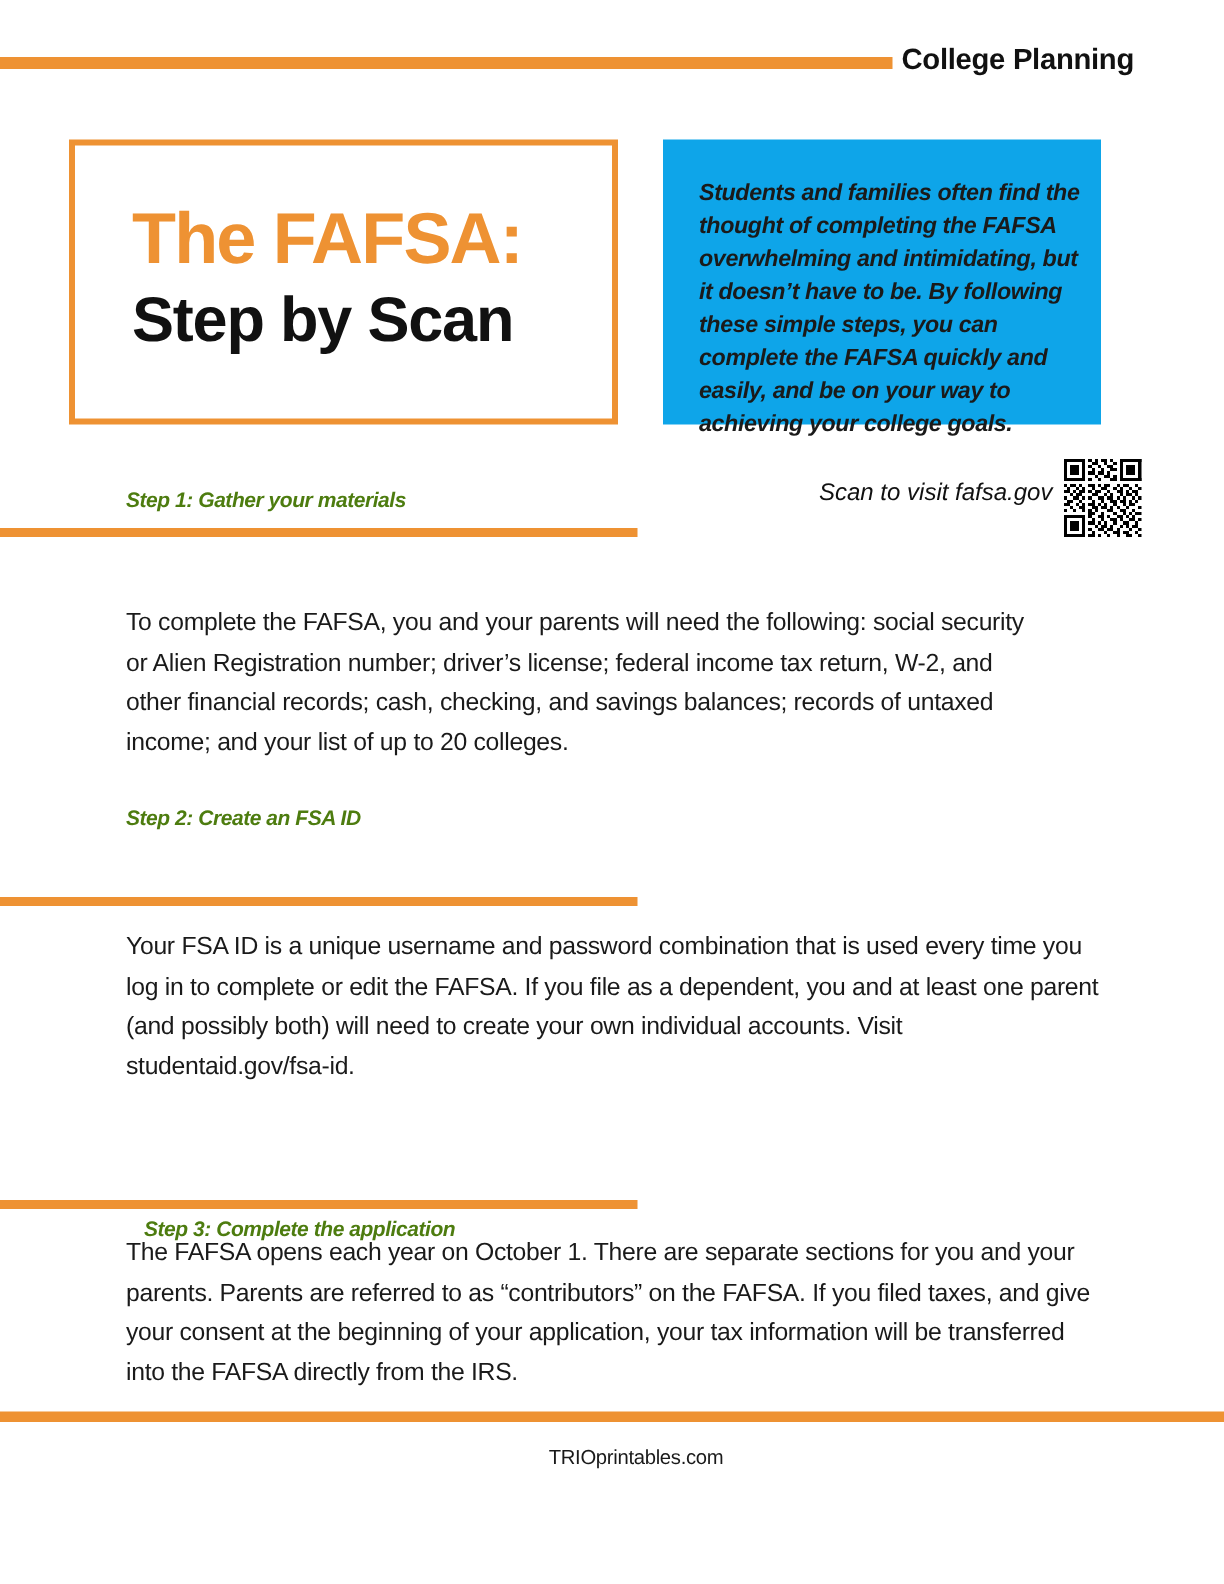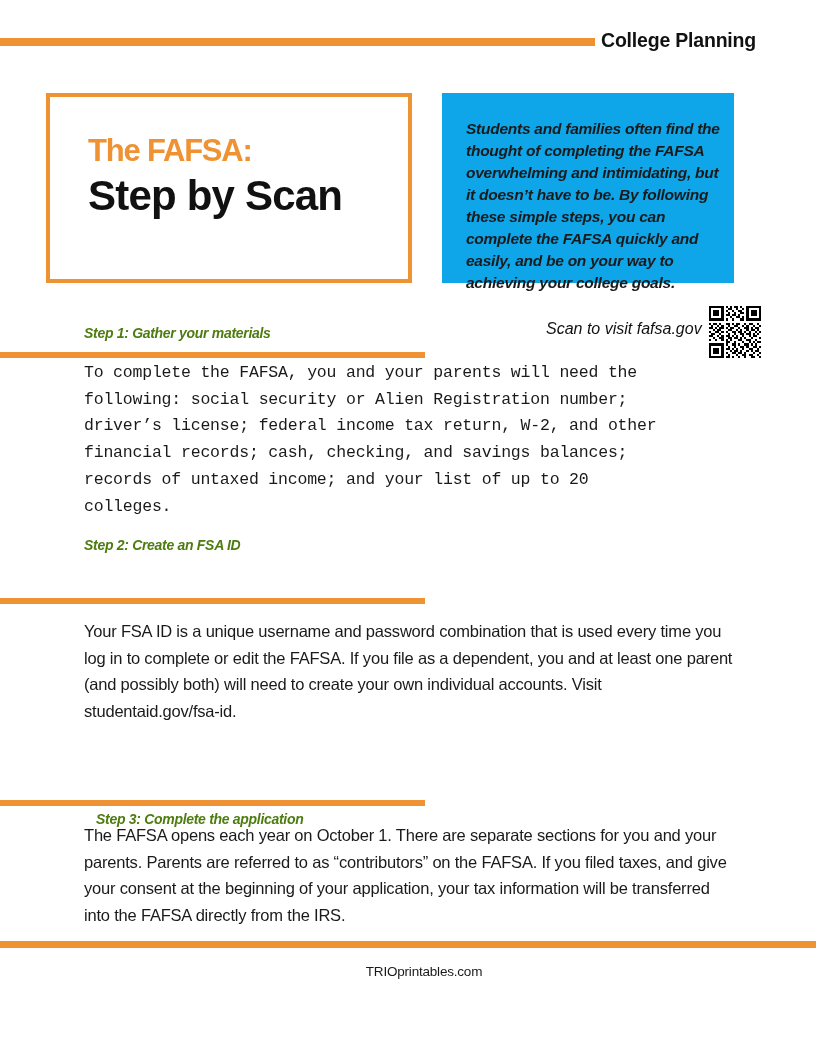--- a/index.html
+++ b/index.html
@@ -45,21 +45,21 @@
     border: 4px solid #ee9233;
     box-sizing: border-box;
     background: #ffffff;
   }
   .title-inner {
     position: absolute;
     left: 38px;
     top: 38px;
   }
   .title-line1 {
-    font-size: 31px;
+    font-size: 48px;
     font-weight: bold;
     color: #ee9233;
     line-height: 1.05;
     letter-spacing: -1.2px;
     white-space: nowrap;
   }
   .title-line2 {
     font-size: 42px;
     font-weight: bold;
     color: #111111;
@@ -131,21 +131,21 @@
     left: 84px;
     width: 660px;
     font-size: 16.5px;
     color: #1a1a1a;
     line-height: 1.62;
     letter-spacing: -0.2px;
   }
 
   #s1-head { left: 84px; top: 325px; }
   #s1-rule { top: 352px; }
-  #s1-body { top: 360px; width: 600px; font-family: Liberation Mono, monospace; }
+  #s1-body { top: 402px; width: 600px; }
 
   #s2-head { left: 84px; top: 537px; }
   #s2-rule { top: 598px; }
   #s2-body { top: 618px; width: 655px; }
 
   #s3-head { left: 84px; top: 811px; margin-left: 12px; }
   #s3-rule { top: 800px; }
   #s3-body { top: 822px; width: 650px; }
 
   

